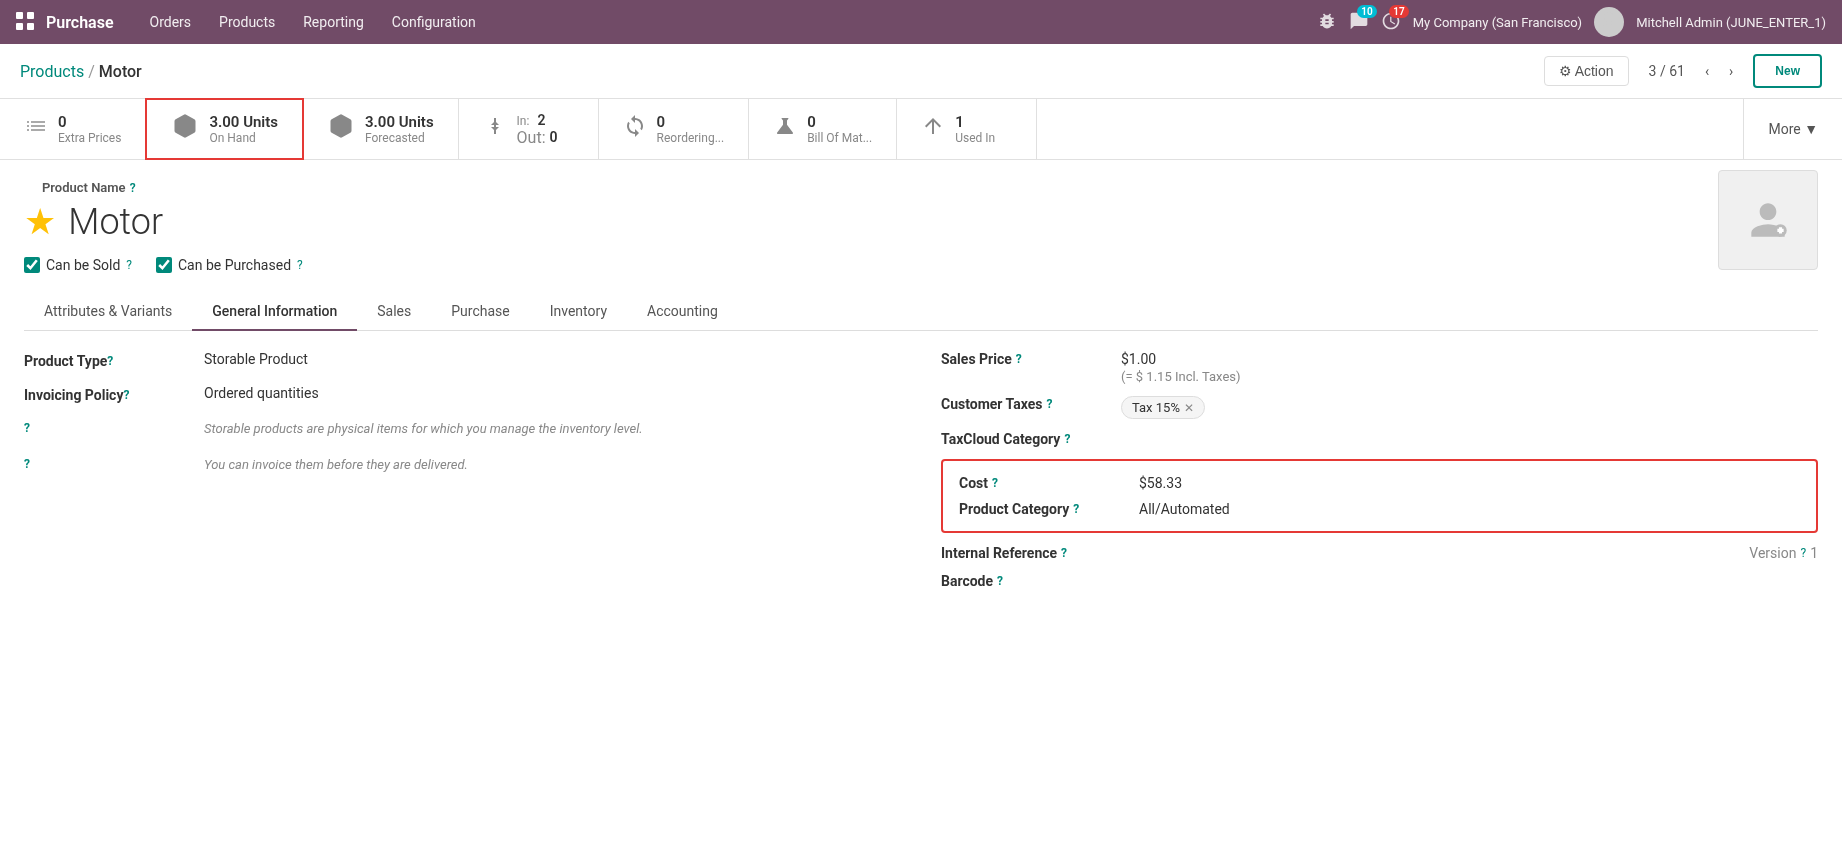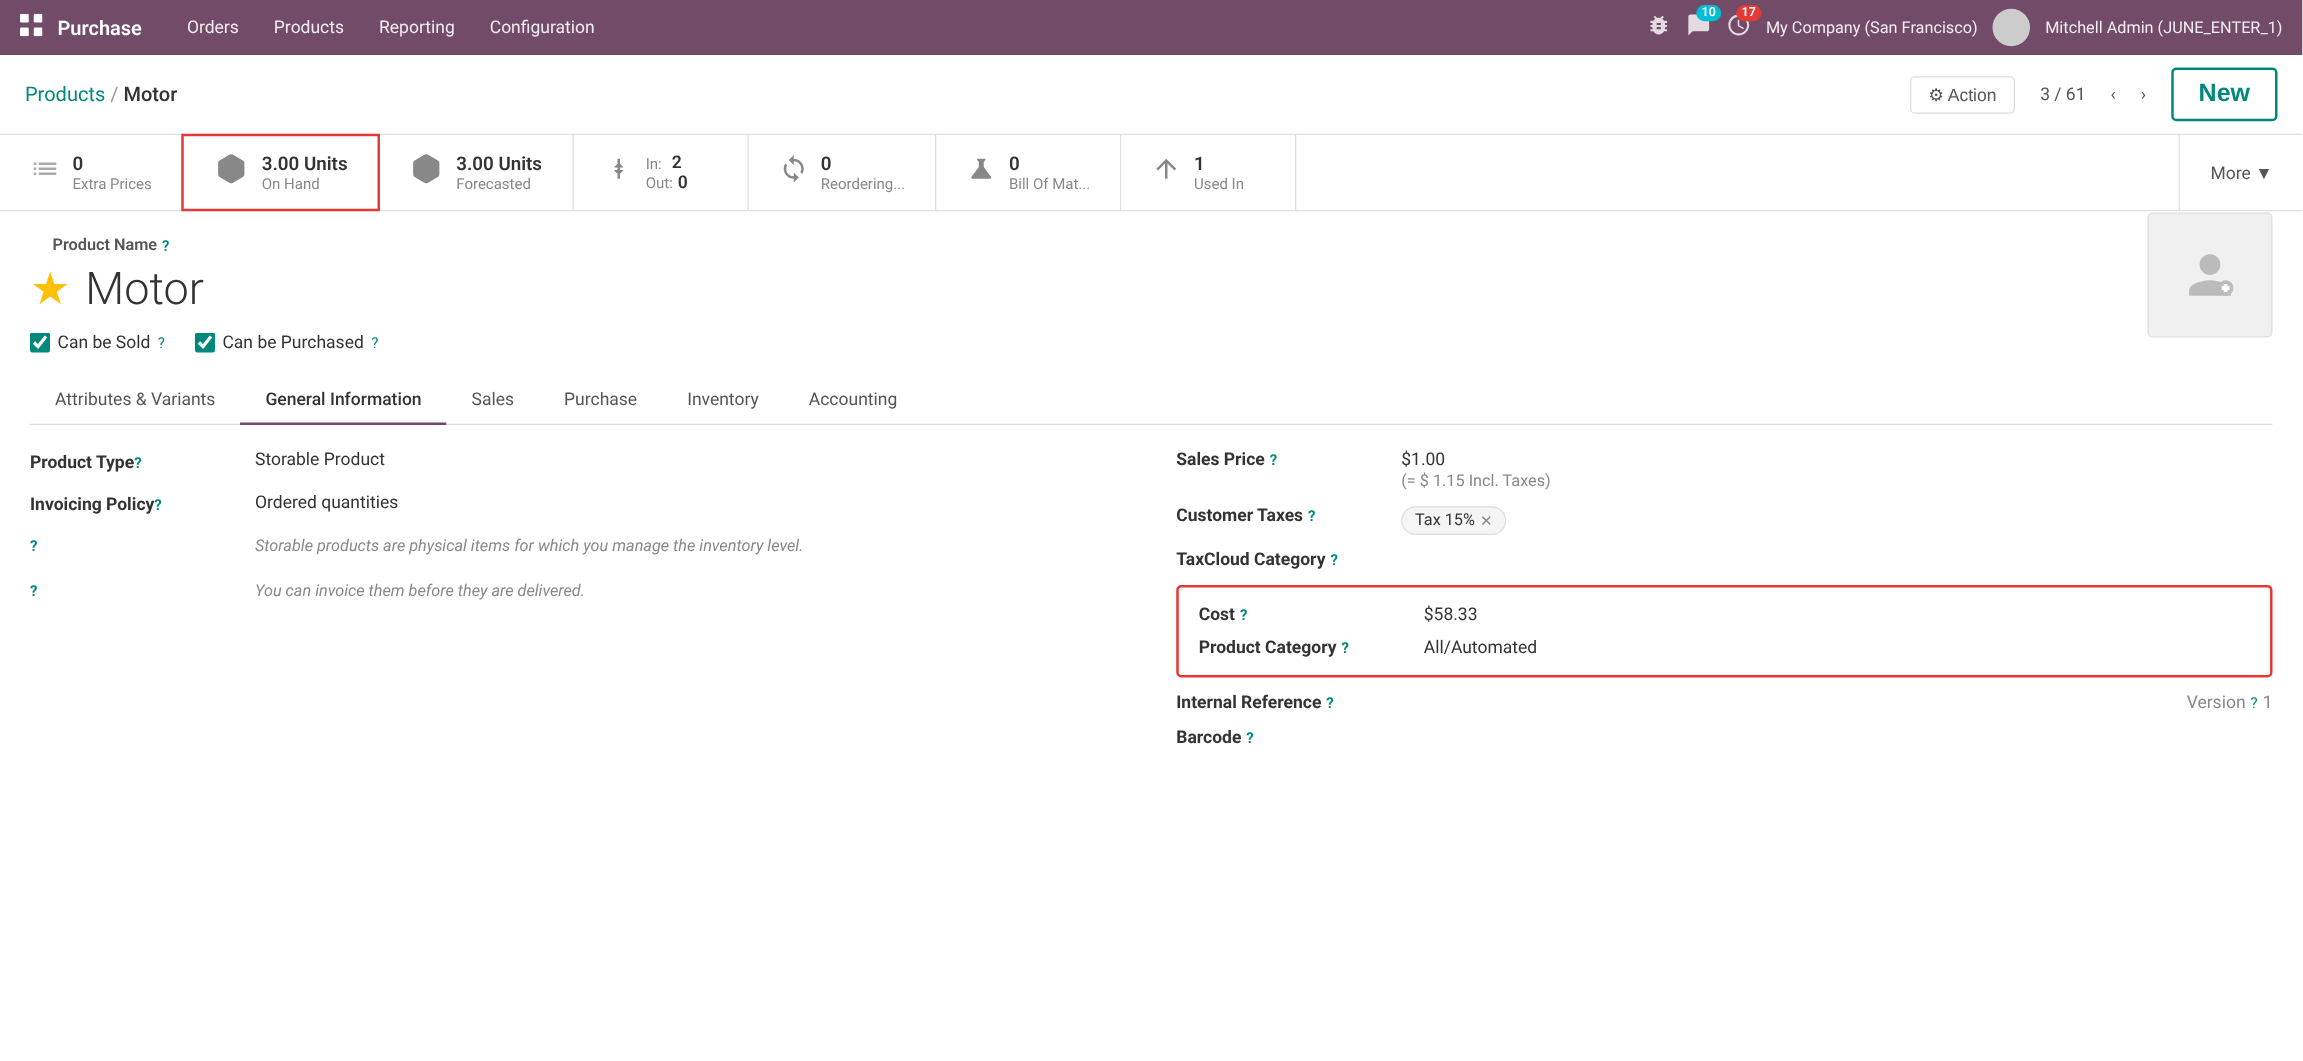--- a/index.html
+++ b/index.html
@@ -37,21 +37,21 @@
       background: #fff;
     }
     .breadcrumb { display: flex; align-items: center; gap: 4px; font-size: 16px; color: #555; }
     .breadcrumb .link { color: #00897B; cursor: pointer; }
     .breadcrumb .separator { color: #999; }
     .breadcrumb .current { color: #333; font-weight: 500; }
     .breadcrumb-actions { display: flex; align-items: center; gap: 12px; }
     .action-btn { display: flex; align-items: center; gap: 6px; padding: 6px 14px; border: 1px solid #ddd; background: #fff; border-radius: 4px; cursor: pointer; font-size: 14px; color: #555; }
     .nav-arrows { display: flex; align-items: center; gap: 4px; color: #555; font-size: 14px; }
     .nav-arrows span { cursor: pointer; padding: 4px 8px; }
-    .new-btn { padding: 8px 20px; border: 2px solid #00897B; background: #fff; color: #00897B; border-radius: 4px; cursor: pointer; font-weight: 600; font-size: 20px; }
+    .new-btn { padding: 8px 20px; border: 2px solid #00897B; background: #fff; color: #00897B; border-radius: 4px; cursor: pointer; font-weight: 600; font-size: 12px; }
 
     
     .stats-bar {
       display: flex;
       align-items: stretch;
       border-bottom: 1px solid #e0e0e0;
       background: #fff;
     }
     .stat-item {
       display: flex;
@@ -241,21 +241,21 @@
         <svg width="24" height="24" viewBox="0 0 24 24" fill="#888">
             <path d="M16 11l-4-4-4 4h3v9h2v-9h3zm-8 2l4 4 4-4h-3V4h-2v9H8z"></path>
           </svg>
       </span>
       <div>
         <div style="display:flex; gap:8px; align-items:flex-end;">
           <span style="font-size:12px; color:#888;">In:</span>
           <span style="font-weight:600;">2</span>
         </div>
         <div style="display:flex; gap:4px; align-items:center;">
-          <span style="font-size:12px; color:#888;">Out:</span>
+          <span style="font-size:16px; color:#888;">Out:</span>
           <span style="font-weight:600;">0</span>
         </div>
       </div>
     </div>
 
     <div class="stat-item">
       <span class="stat-icon">
         <svg width="24" height="24" viewBox="0 0 24 24" fill="#888">
             <path d="M12 4V1L8 5l4 4V6c3.31 0 6 2.69 6 6 0 1.01-.25 1.97-.7 2.8l1.46 1.46C19.54 15.03 20 13.57 20 12c0-4.42-3.58-8-8-8zm0 14c-3.31 0-6-2.69-6-6 0-1.01.25-1.97.7-2.8L5.24 7.74C4.46 8.97 4 10.43 4 12c0 4.42 3.58 8 8 8v3l4-4-4-4v3z"></path>
           </svg>

